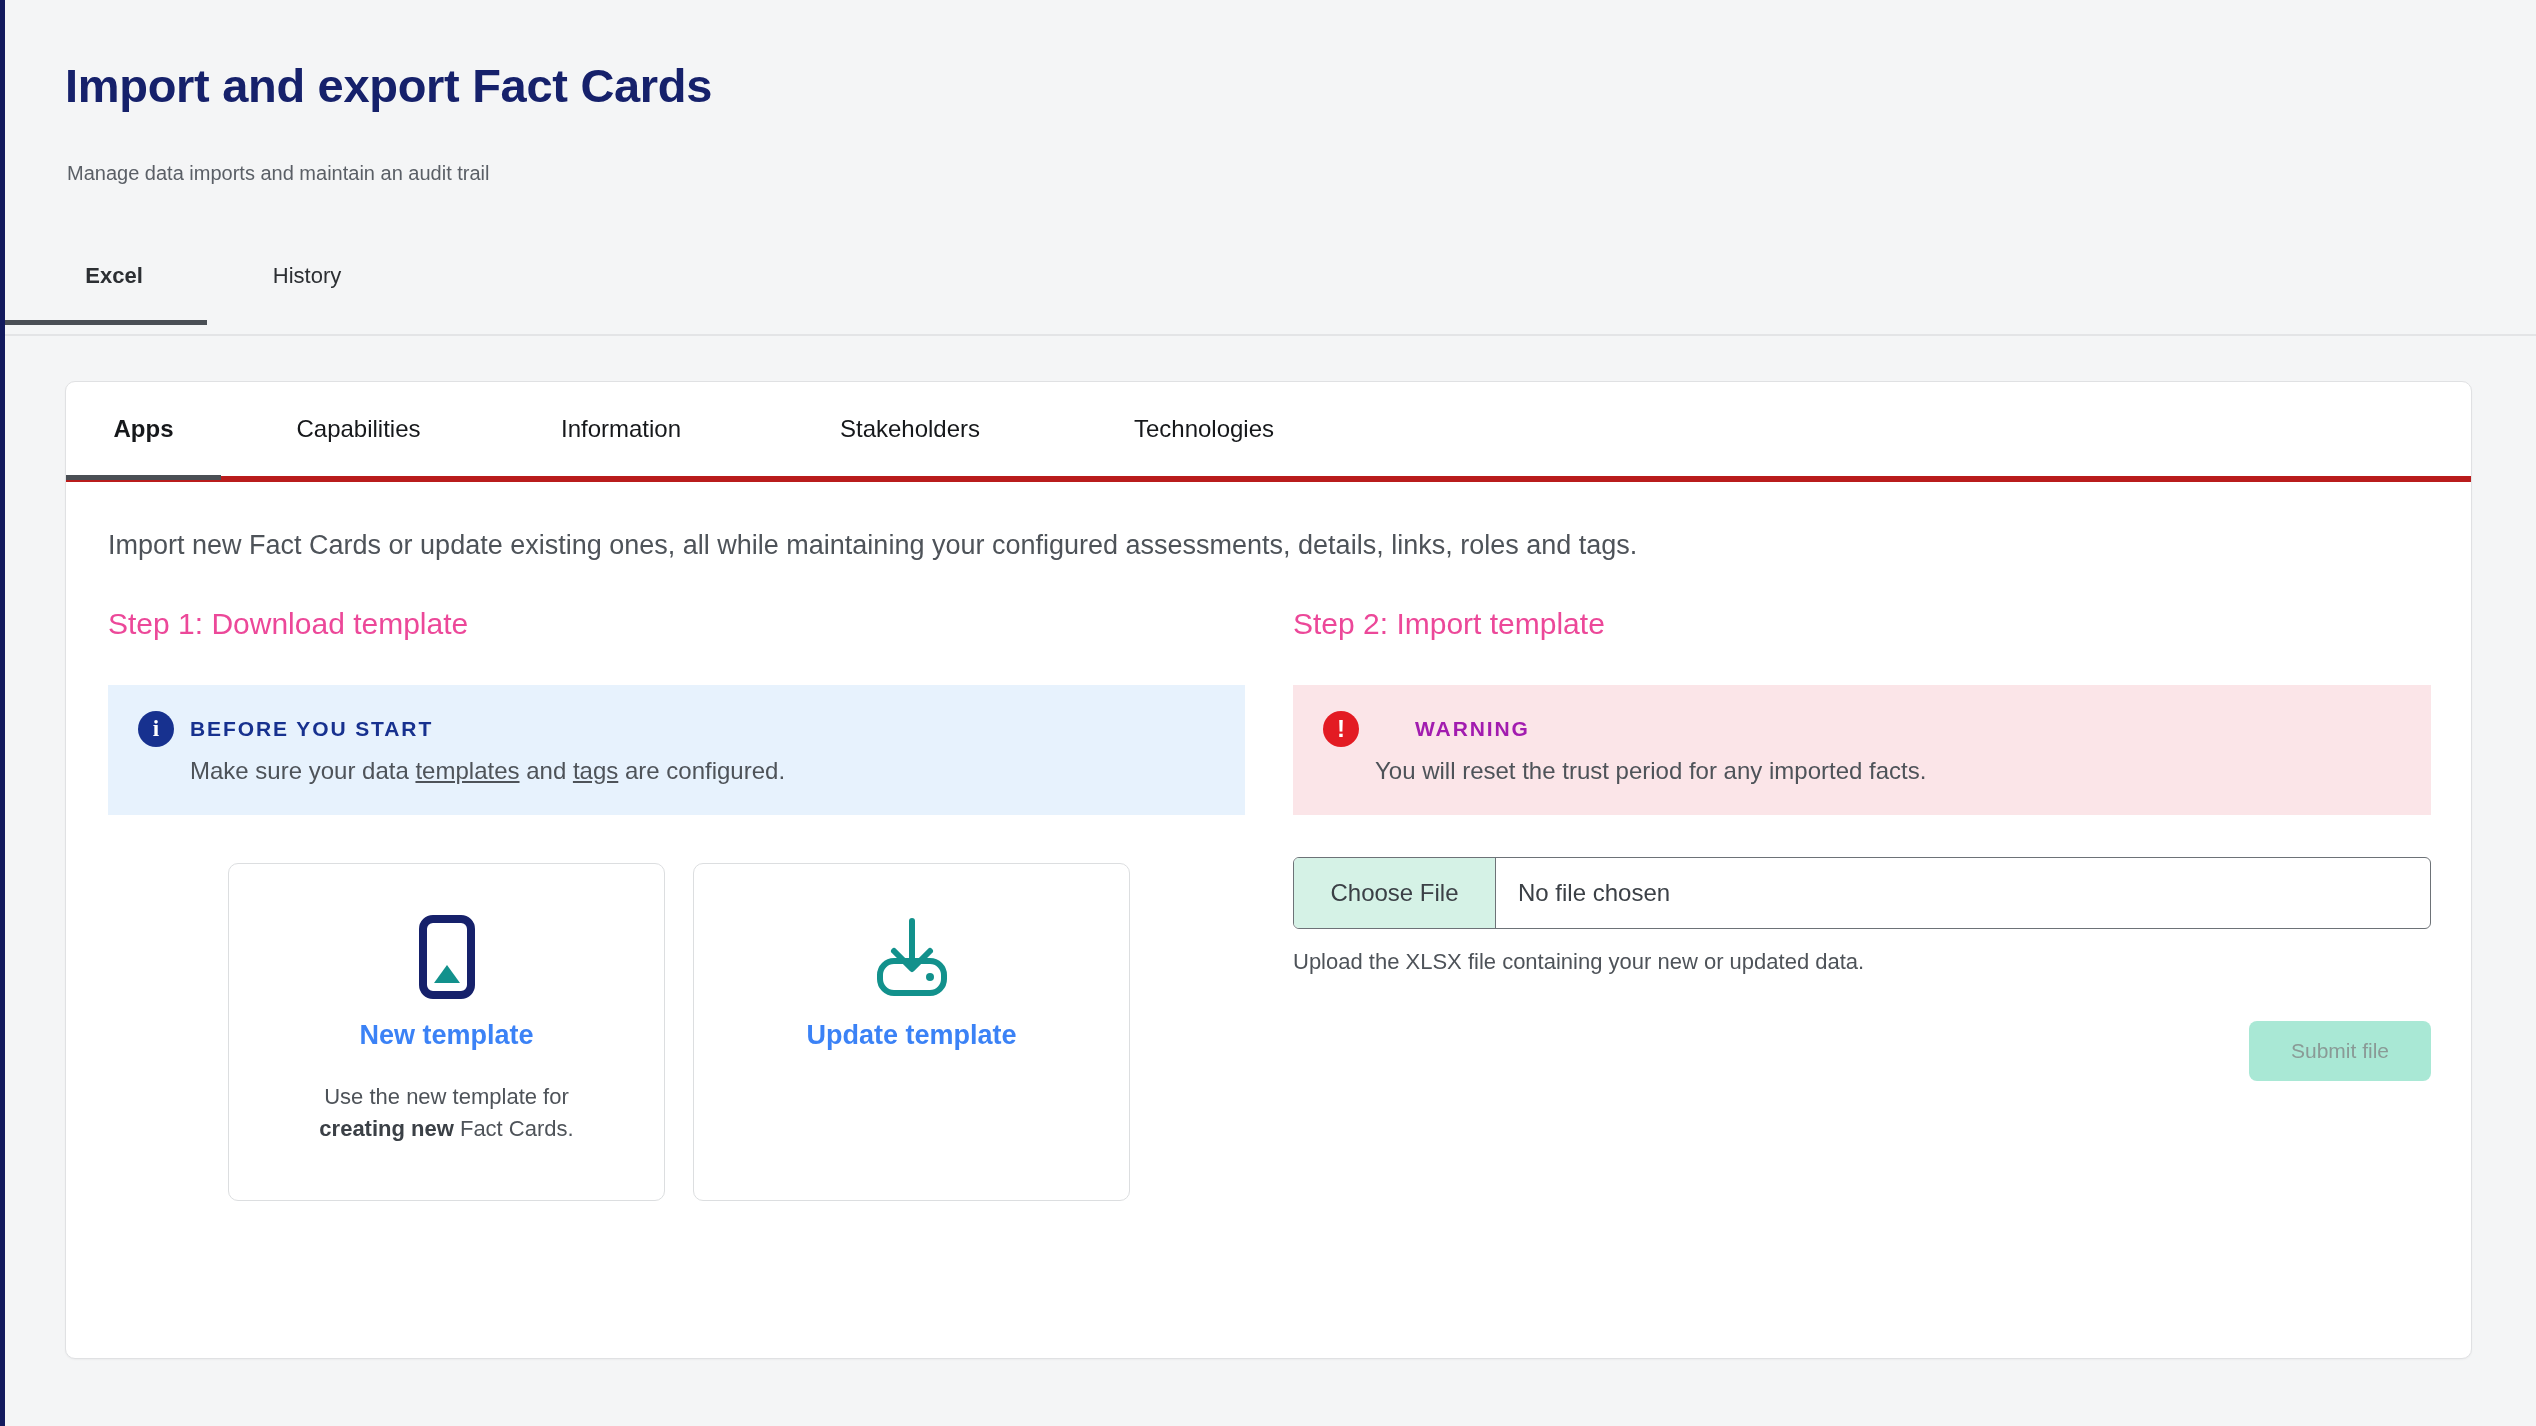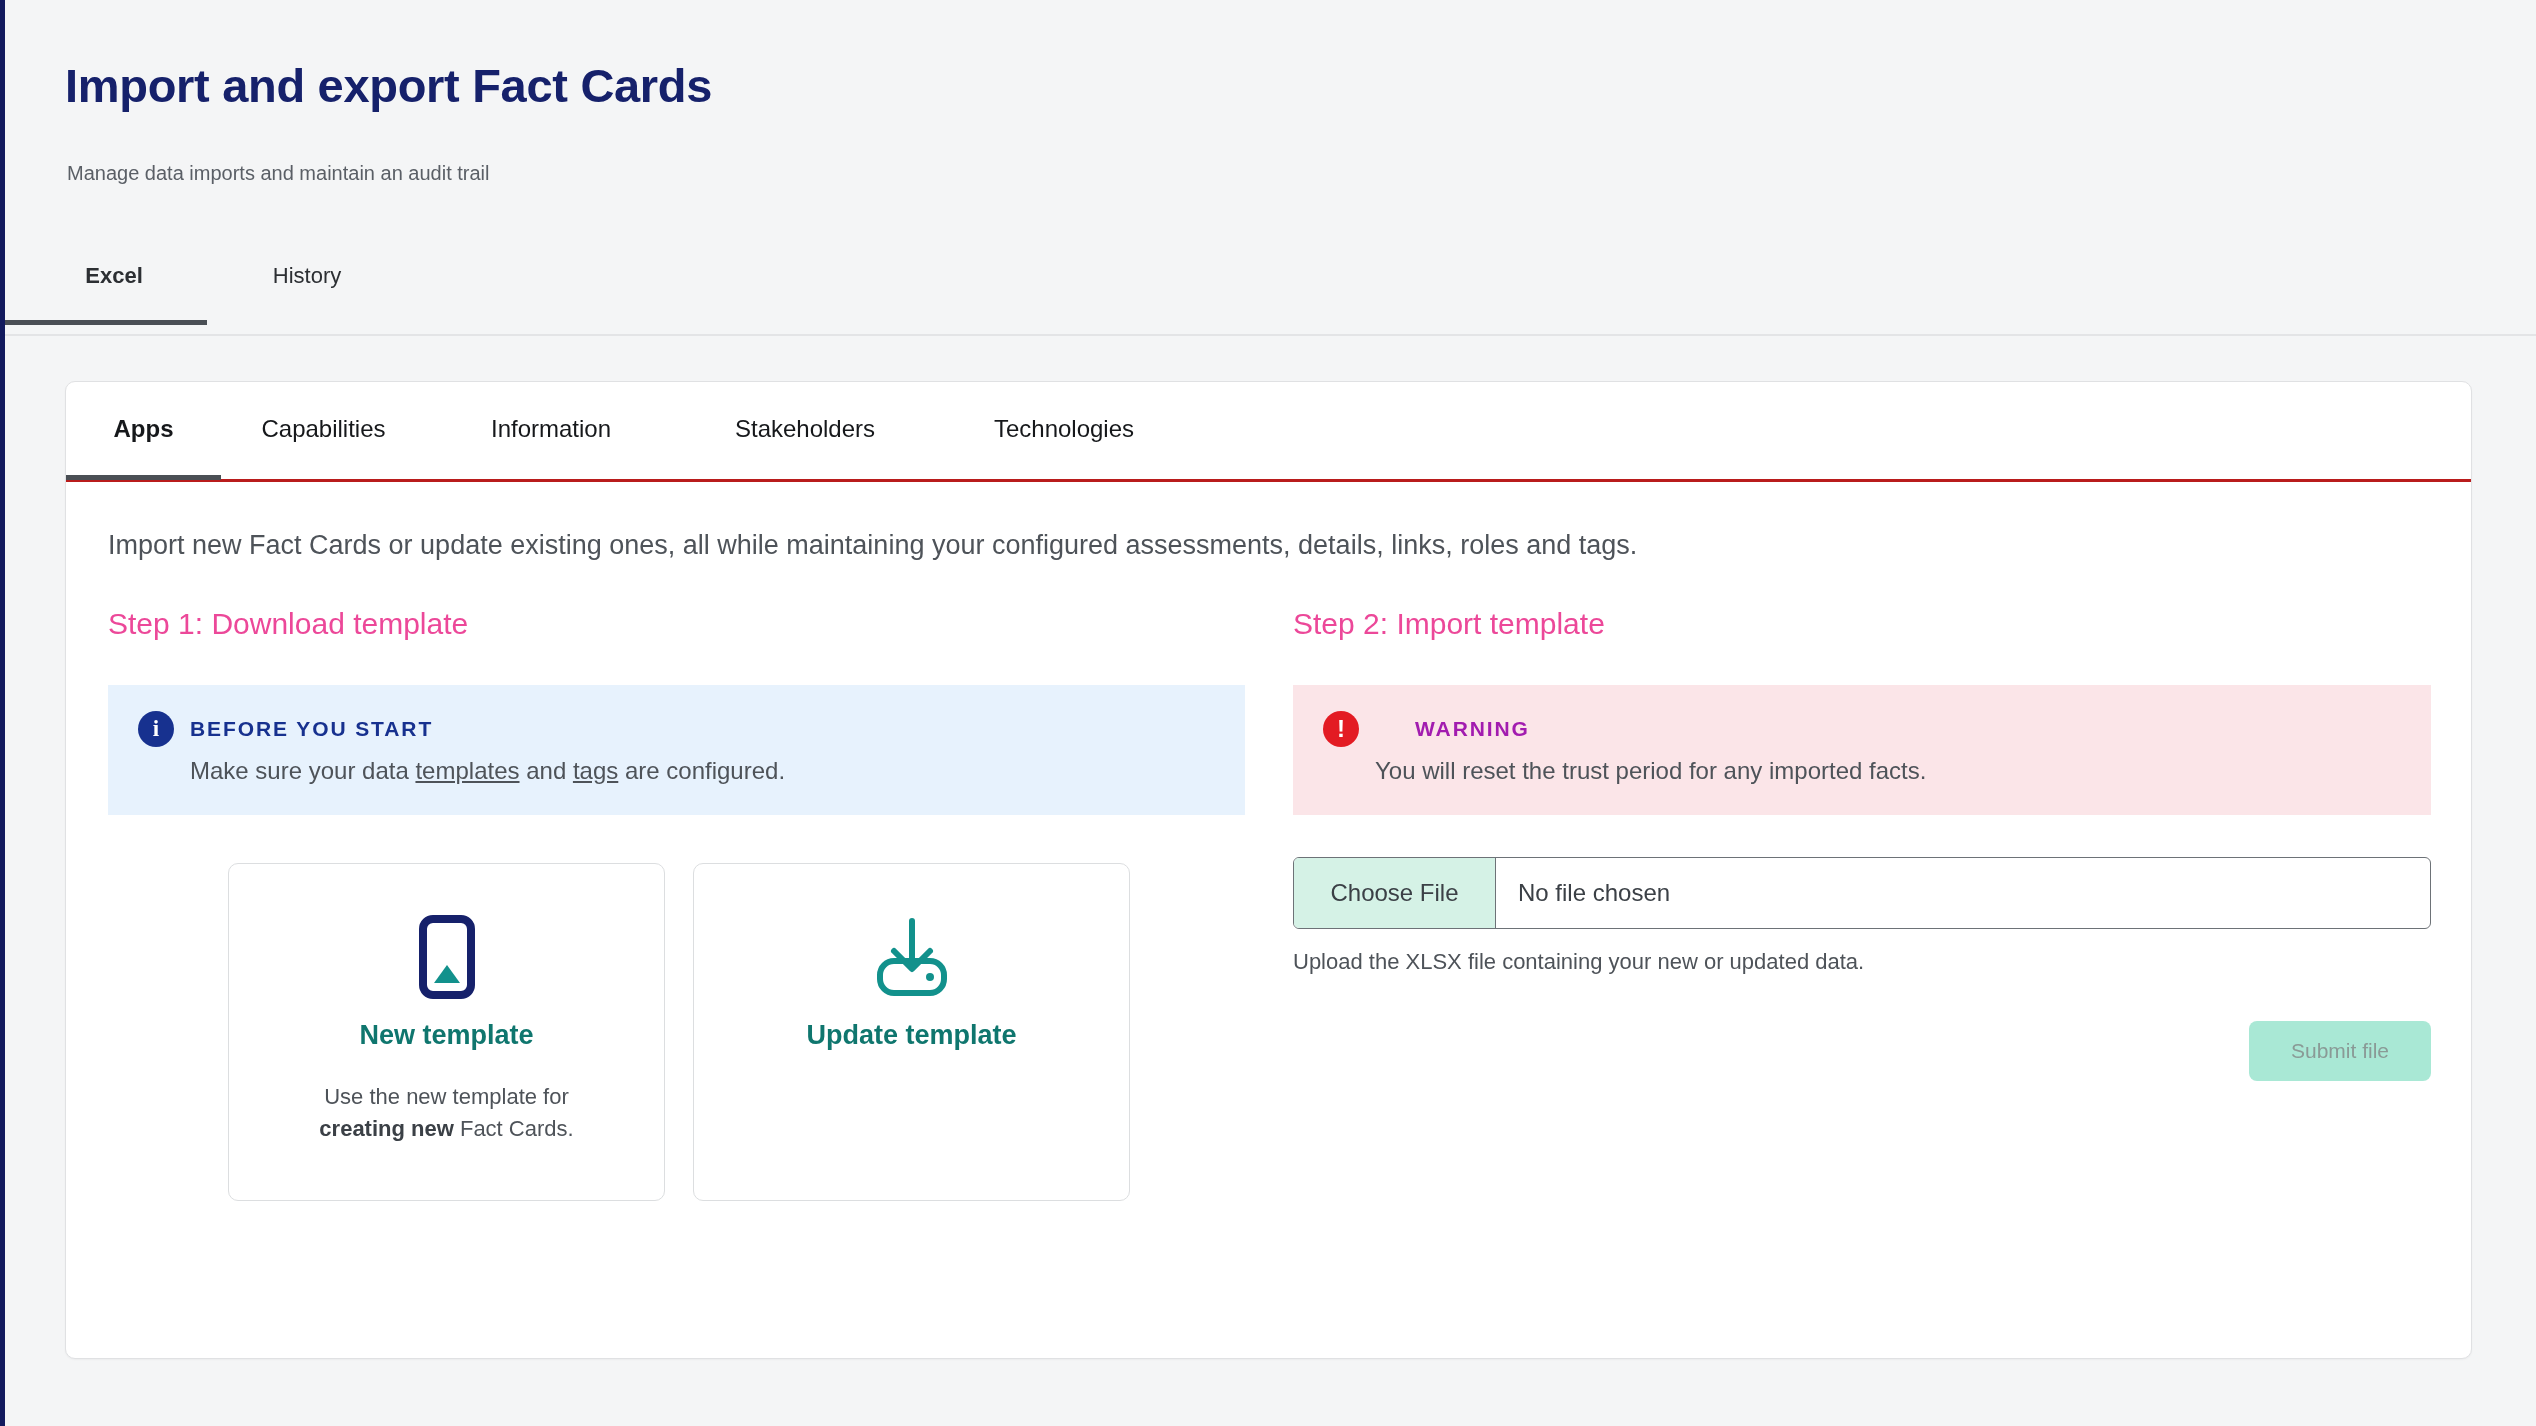--- a/index.html
+++ b/index.html
@@ -115,24 +115,25 @@
     border: 1px solid #e0e1e3;
     border-radius: 10px;
     box-shadow: 0 1px 2px rgba(0,0,0,0.04);
     overflow: hidden;
   }
 
   
   .inner-tabs {
     position: relative;
     height: 100px;
-    border-bottom: 3px solid #b91c1c;
-    display: flex;
-    align-items: flex-end;
+    border-bottom: 6px solid #b91c1c;
+    display: flex;
+    align-items: center;
     padding-left: 0;
+    gap: 35px;
   }
 
   .inner-tab {
     position: relative;
     height: 100px;
     display: flex;
     align-items: center;
     justify-content: center;
     font-size: 24px;
     color: #16181b;
@@ -277,21 +278,21 @@
     height: 90px;
     display: flex;
     align-items: center;
     justify-content: center;
     margin-bottom: 18px;
   }
 
   .tile-title {
     font-size: 27px;
     font-weight: 700;
-    color: #0f766e;
+    color: #3b82f6;
     margin-bottom: 30px;
     white-space: nowrap;
   }
 
   .tile-desc {
     font-size: 22px;
     color: #4e5359;
     text-align: center;
     line-height: 1.45;
     max-width: 330px;

